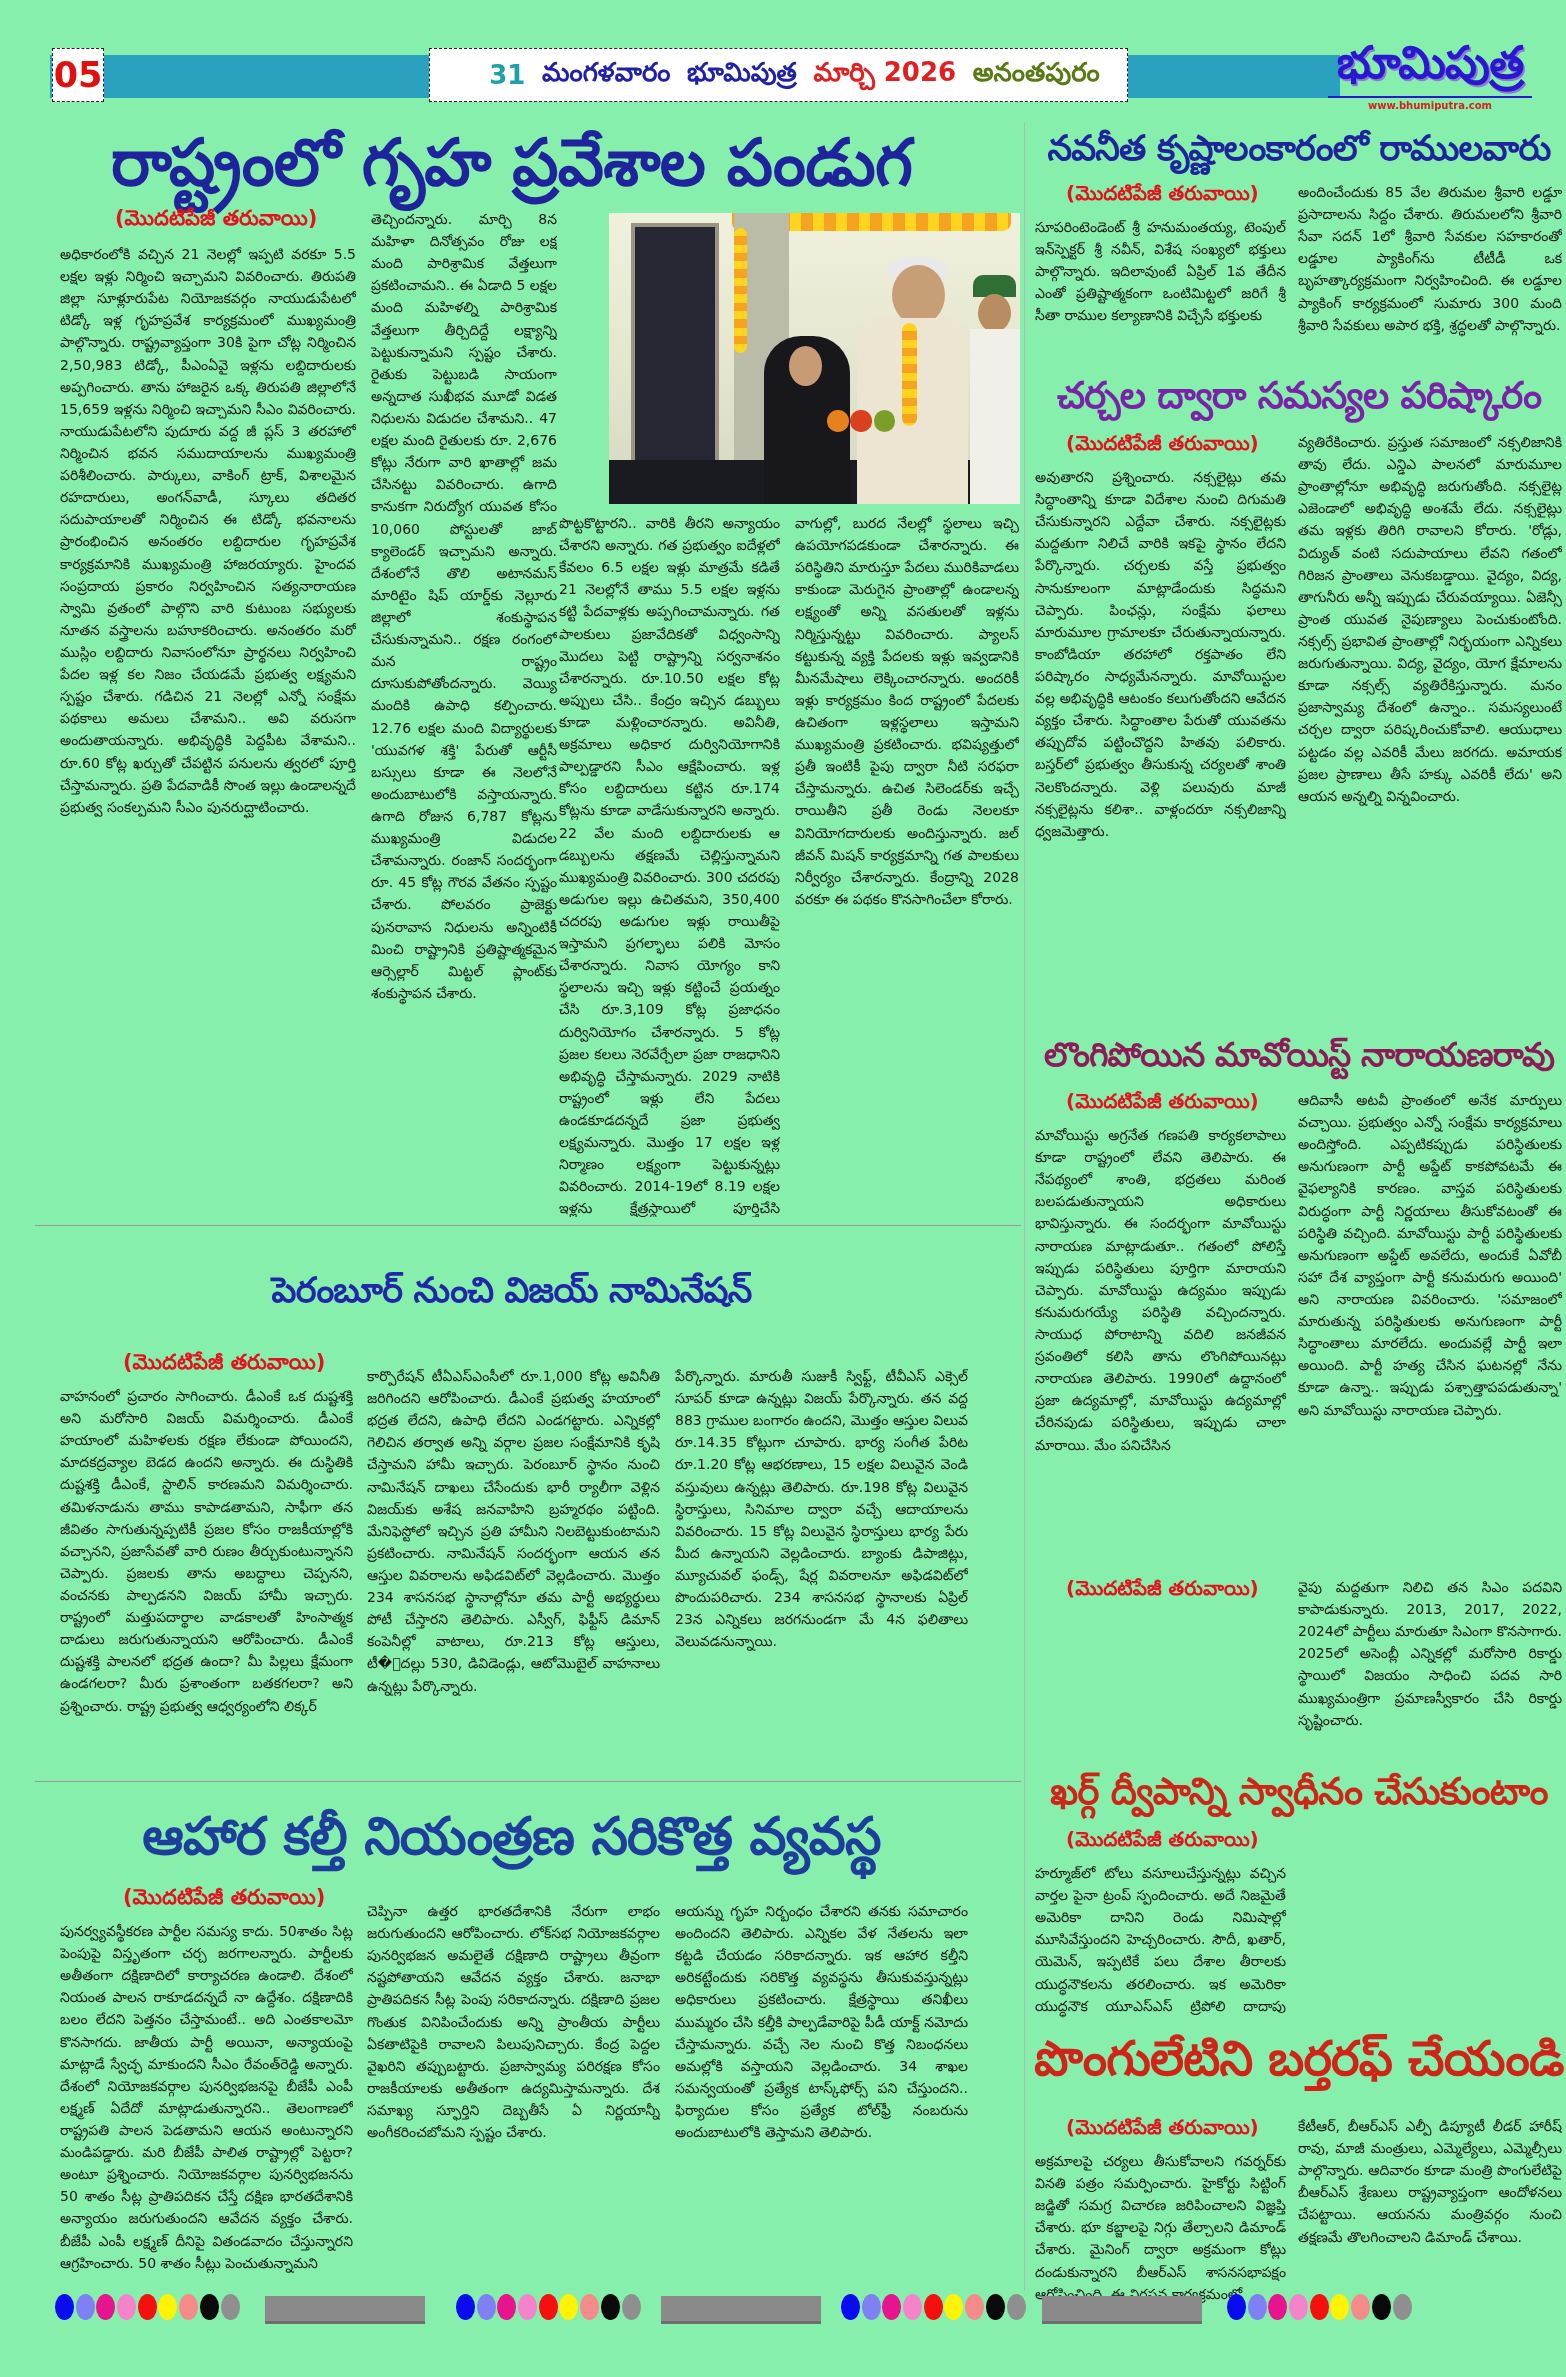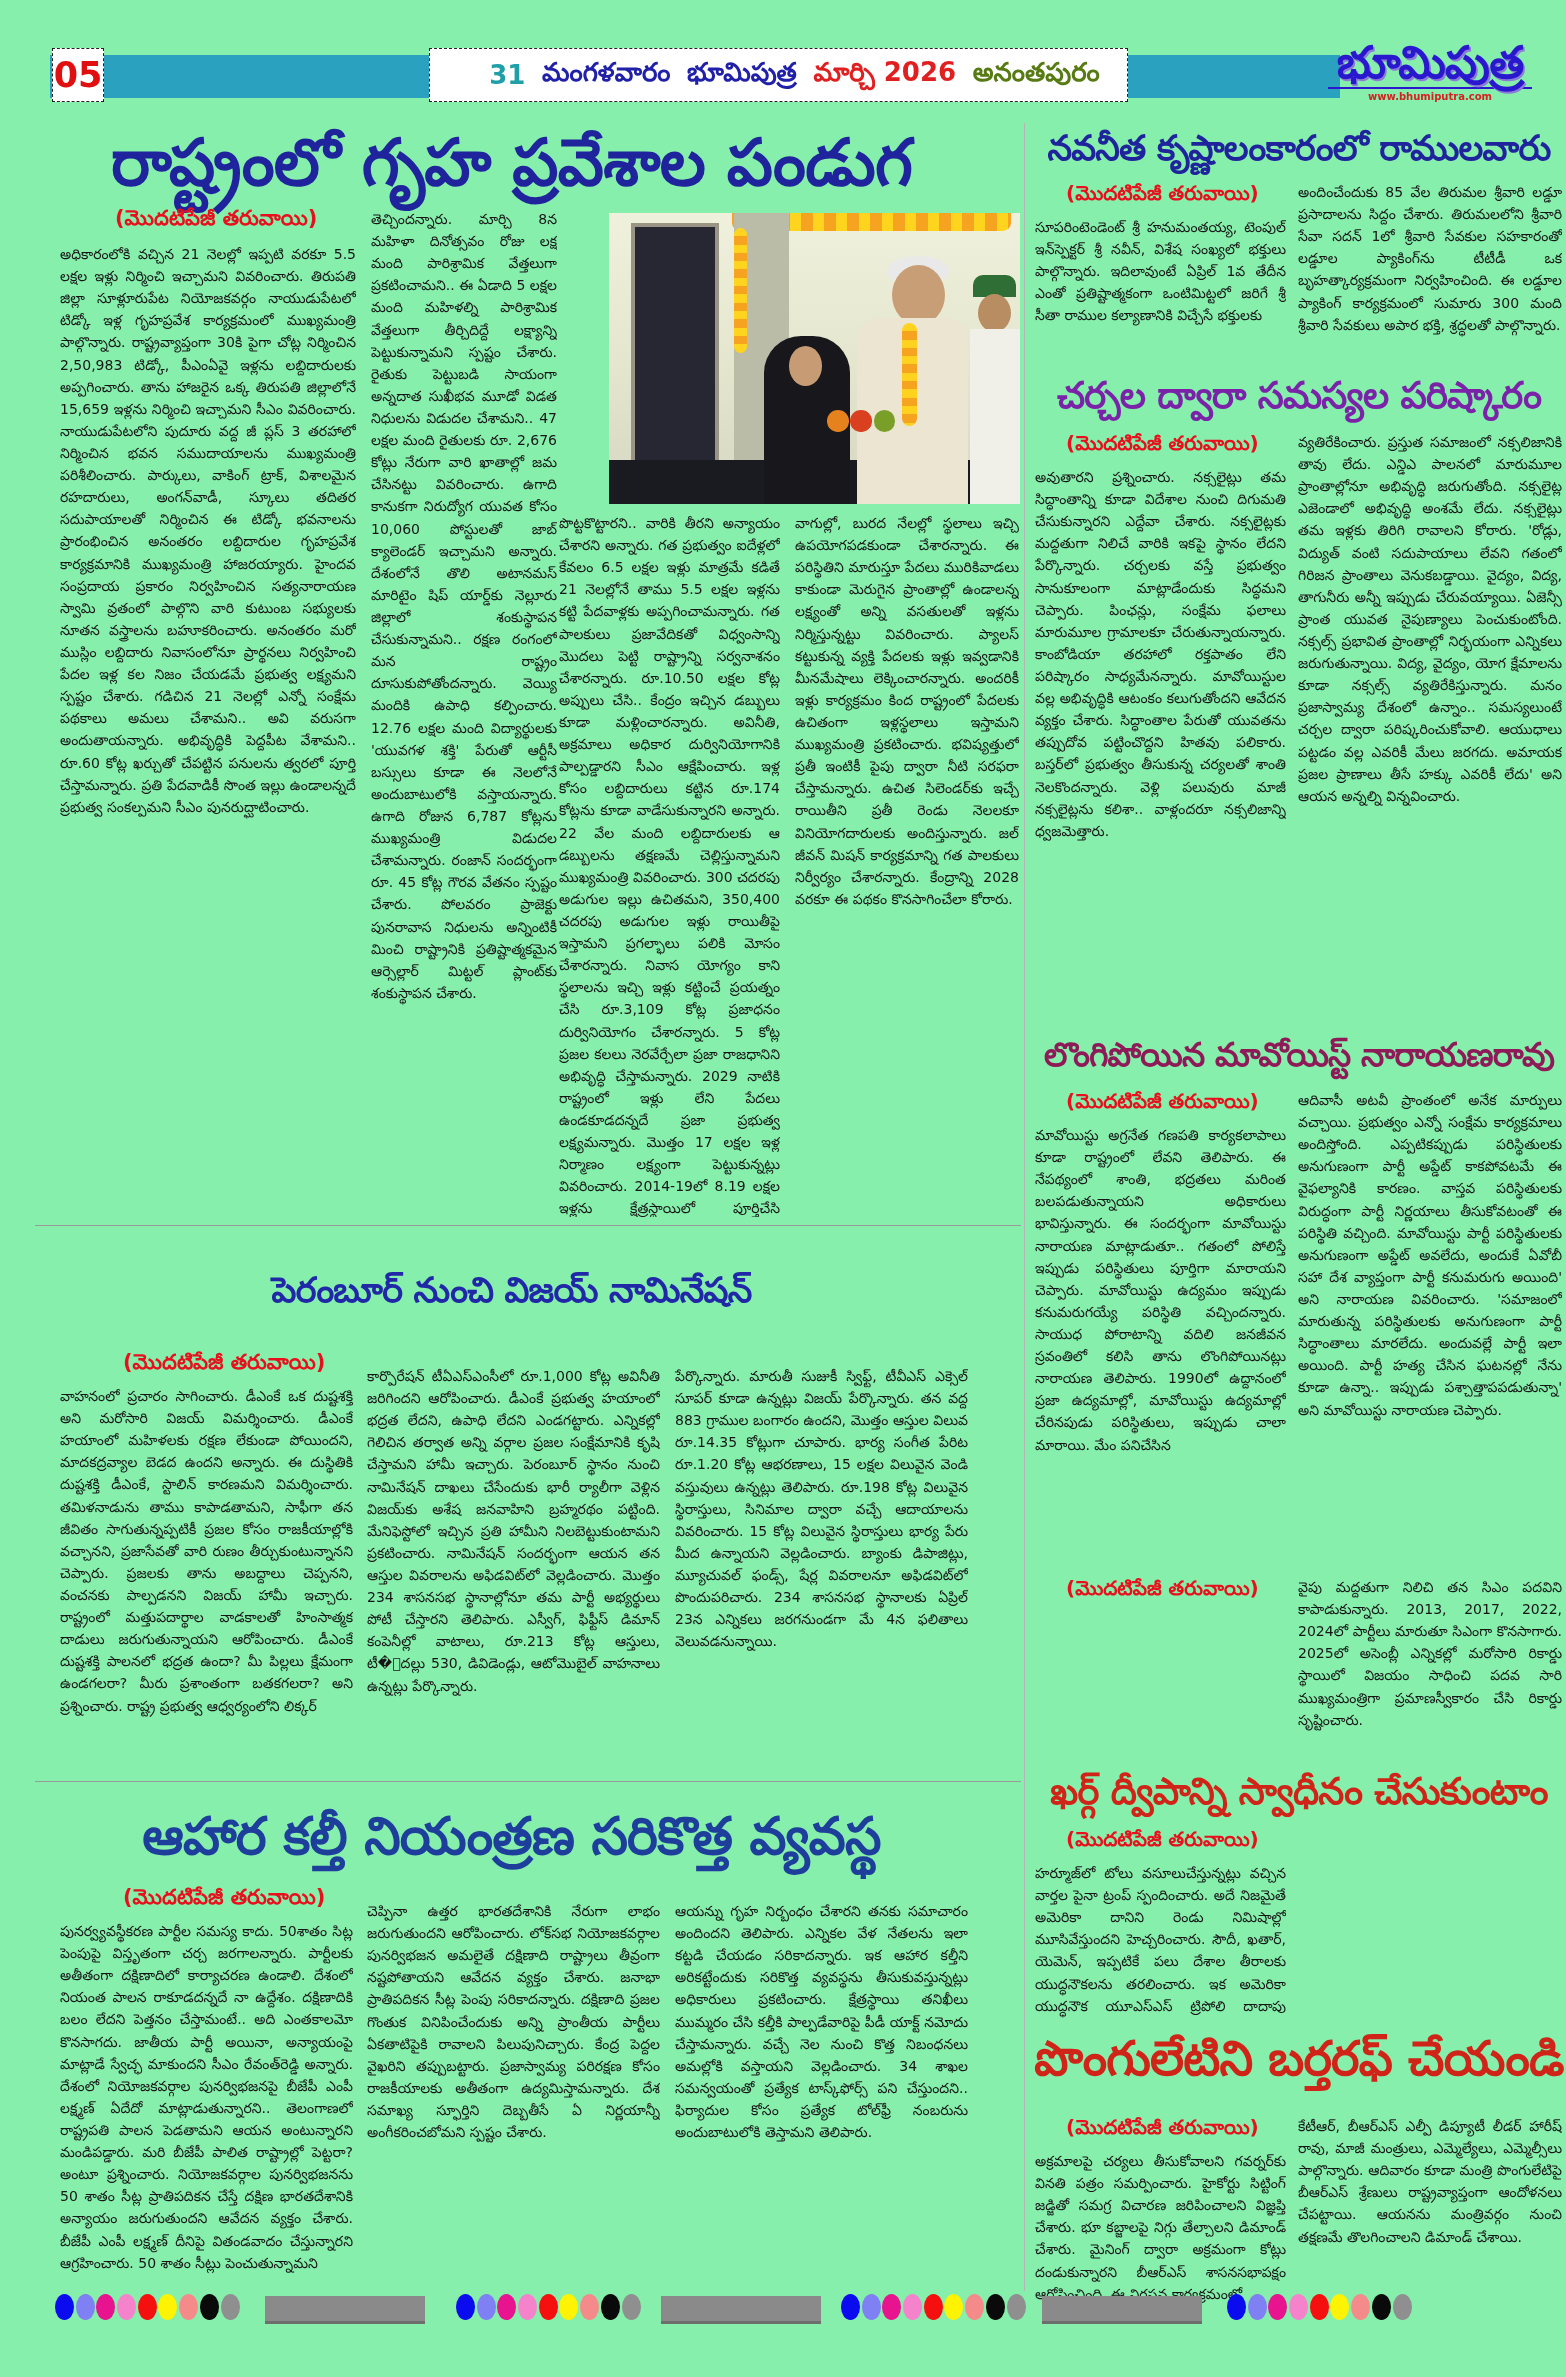--- a/index.html
+++ b/index.html
@@ -7,21 +7,21 @@
         font-family:"DejaVu Sans","Liberation Sans",sans-serif;color:#161616;}
   
   .hdr-bar{position:absolute;left:50px;top:55px;width:1290px;height:43px;}
   .box-dashed{position:absolute;background:#ffffff;border:1.7px dashed #222;}
   .pageno{display:flex;align-items:center;justify-content:center;font-size:35px;font-weight:bold;}
   .dateline{display:flex;align-items:center;justify-content:center;gap:16.6px;
             font-size:26px;font-weight:bold;white-space:nowrap;}
   .masthead{position:absolute;left:1328px;top:40px;width:204px;height:86px;text-align:center;}
   .masthead .title{font-size:45px;font-weight:bold;letter-spacing:-0.8px;line-height:1.0;
                    text-shadow:1.7px 1.7px 0 #8d7bd8;}
-  .masthead .web{font-size:10px;font-weight:bold;margin-top:2px;border-top:2.5px solid #2a18cf;padding-top:1.7px;}
+  .masthead .web{font-size:10px;font-weight:bold;margin-top:11px;border-top:2.5px solid #2a18cf;padding-top:1.7px;}
   
   .headline{position:absolute;font-weight:bold;text-align:right;display:flex;
             align-items:center;justify-content:center;line-height:1.05;letter-spacing:-0.8px;}
   .cont{position:absolute;font-weight:bold;font-size:21px;}
   .col{position:absolute;font-size:14px;line-height:1.58;text-align:justify;
        overflow:hidden;word-break:break-word;}
   .rule-h{position:absolute;height:0.8px;background:#9a9a9a;}
   .rule-v{position:absolute;width:0.8px;background:#b5b5b5;}
   
   .photo{position:absolute;left:609px;top:213px;width:411px;height:291px;overflow:hidden;

